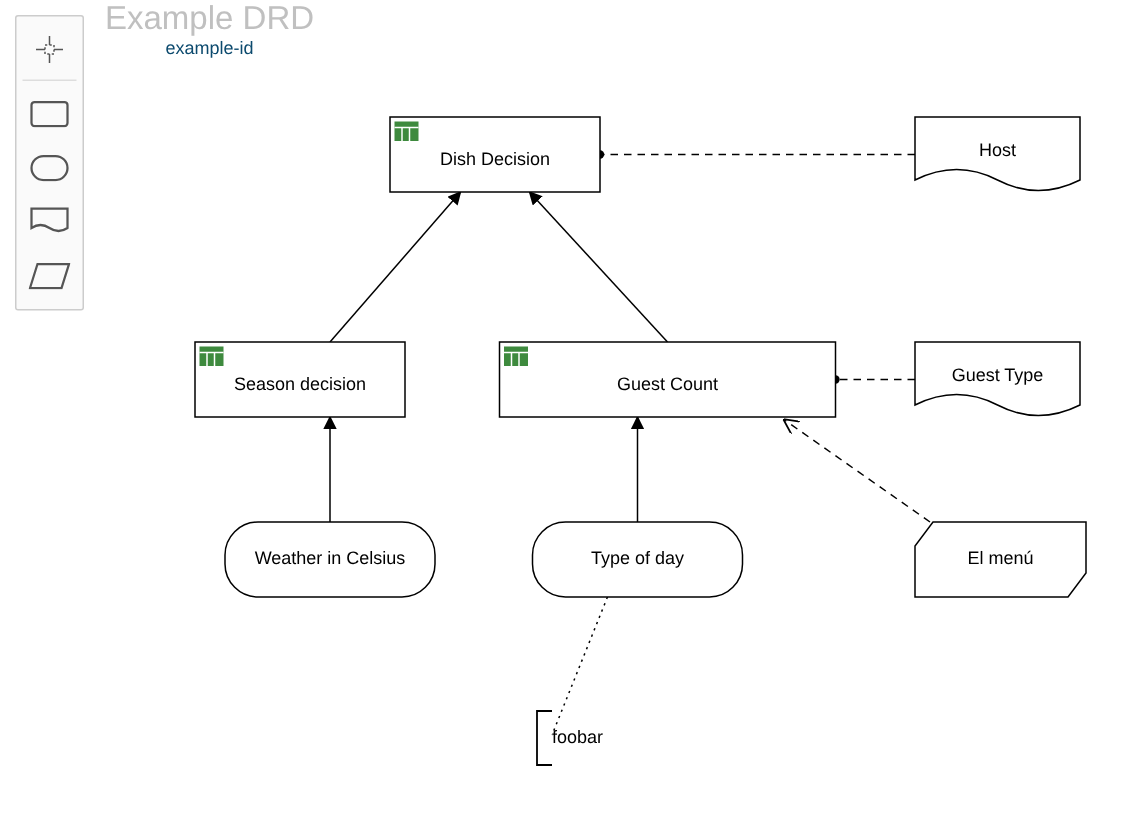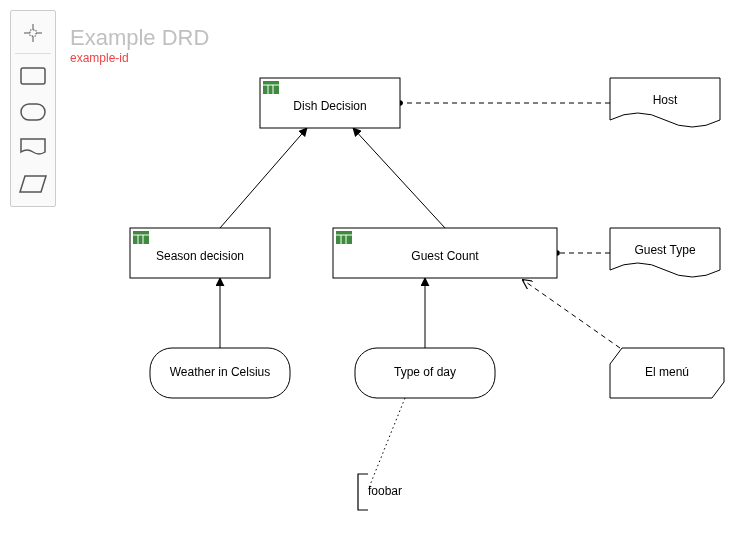--- a/index.html
+++ b/index.html
@@ -36,31 +36,32 @@
   }
   .palette-sep {
     width: 80%;
     height: 1px;
     background: #ddd;
     margin: 2px 0 4px;
   }
   .title-block {
     position: absolute;
     left: 70px;
-    top: 26px;
+    top: 0;
     line-height: 1.1;
+    text-align: center;
   }
   .title-block .title {
     font-size: 22px;
     color: #c0c0c0;
     font-weight: 400;
   }
   .title-block .subtitle {
     font-size: 12px;
-    color: #ef4444;
+    color: #0c4a6e;
     margin-top: 2px;
   }
   svg.canvas {
     position: absolute;
     left: 0;
     top: 0;
     width: 754px;
     height: 550px;
   }
   .node-label {

